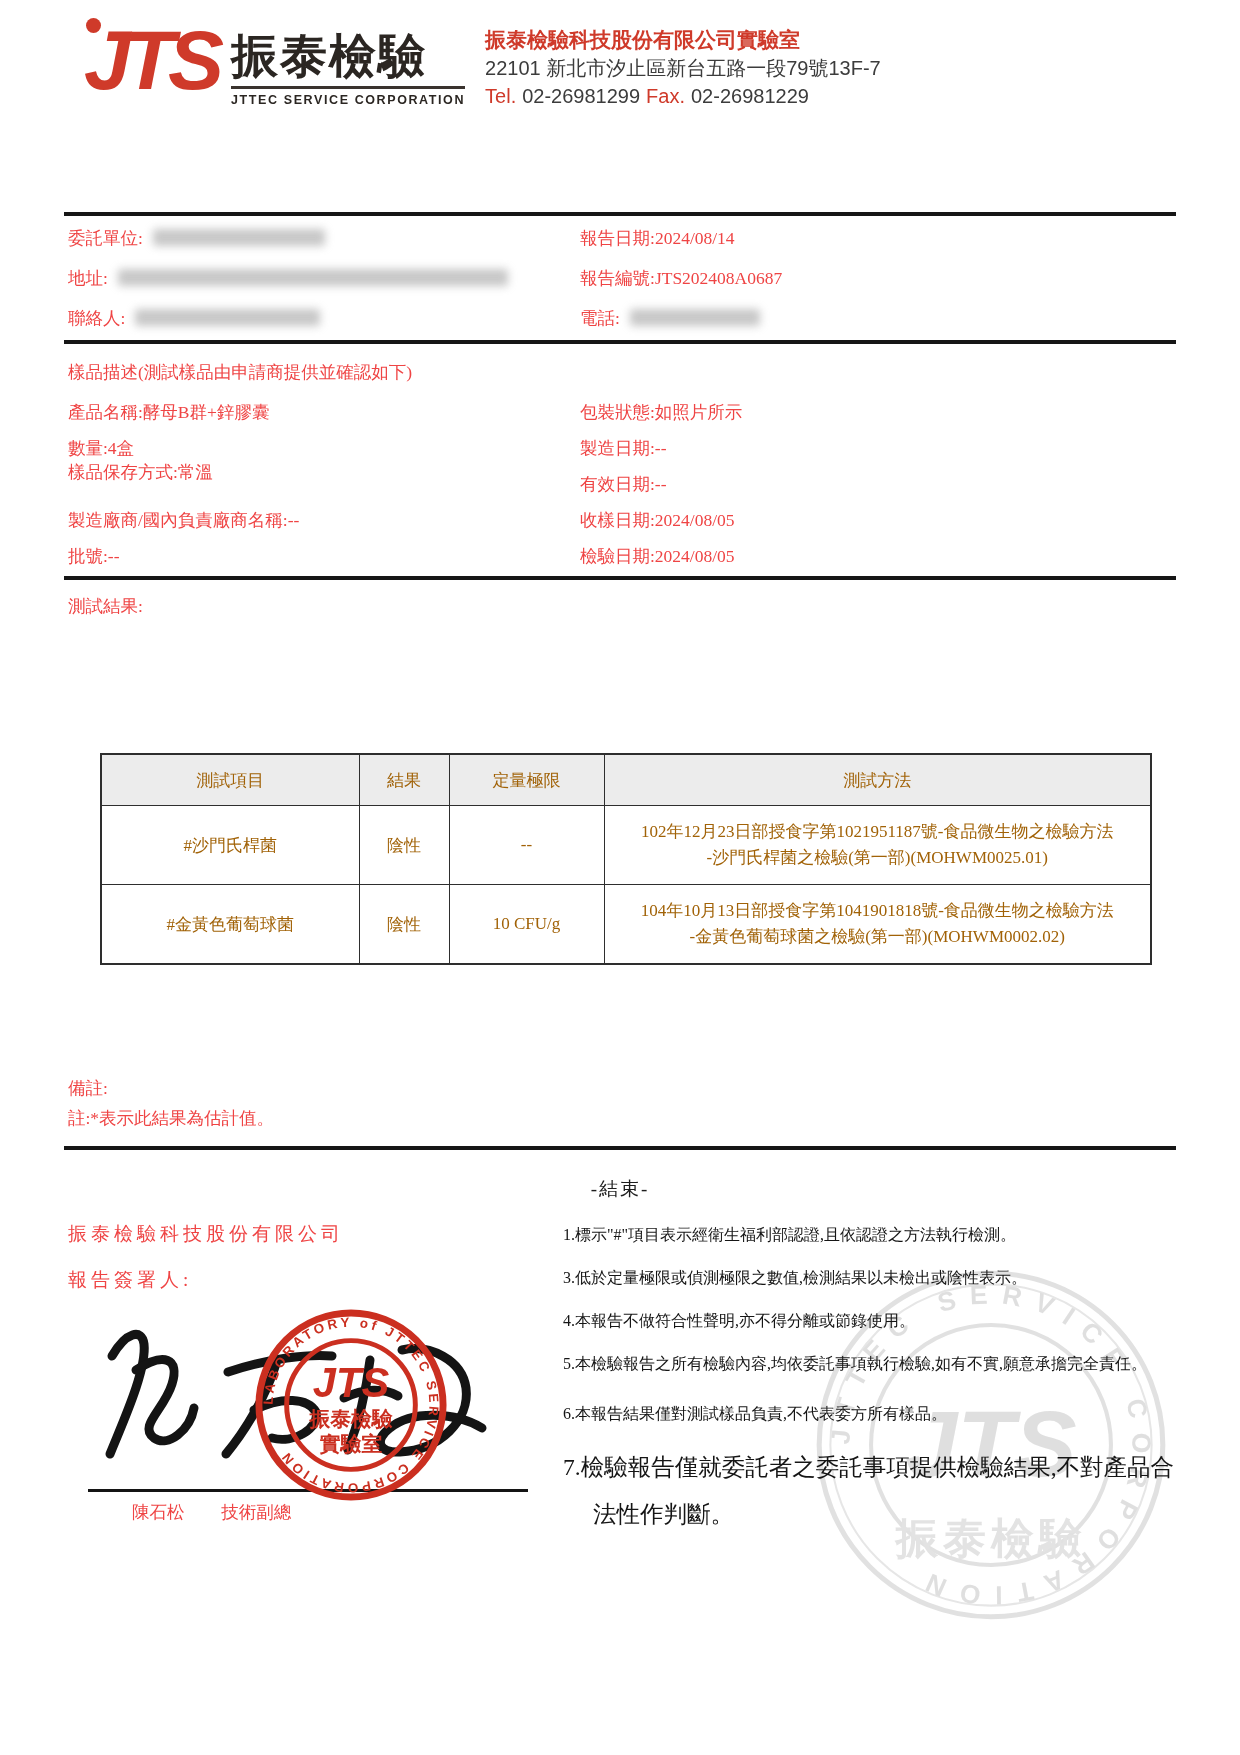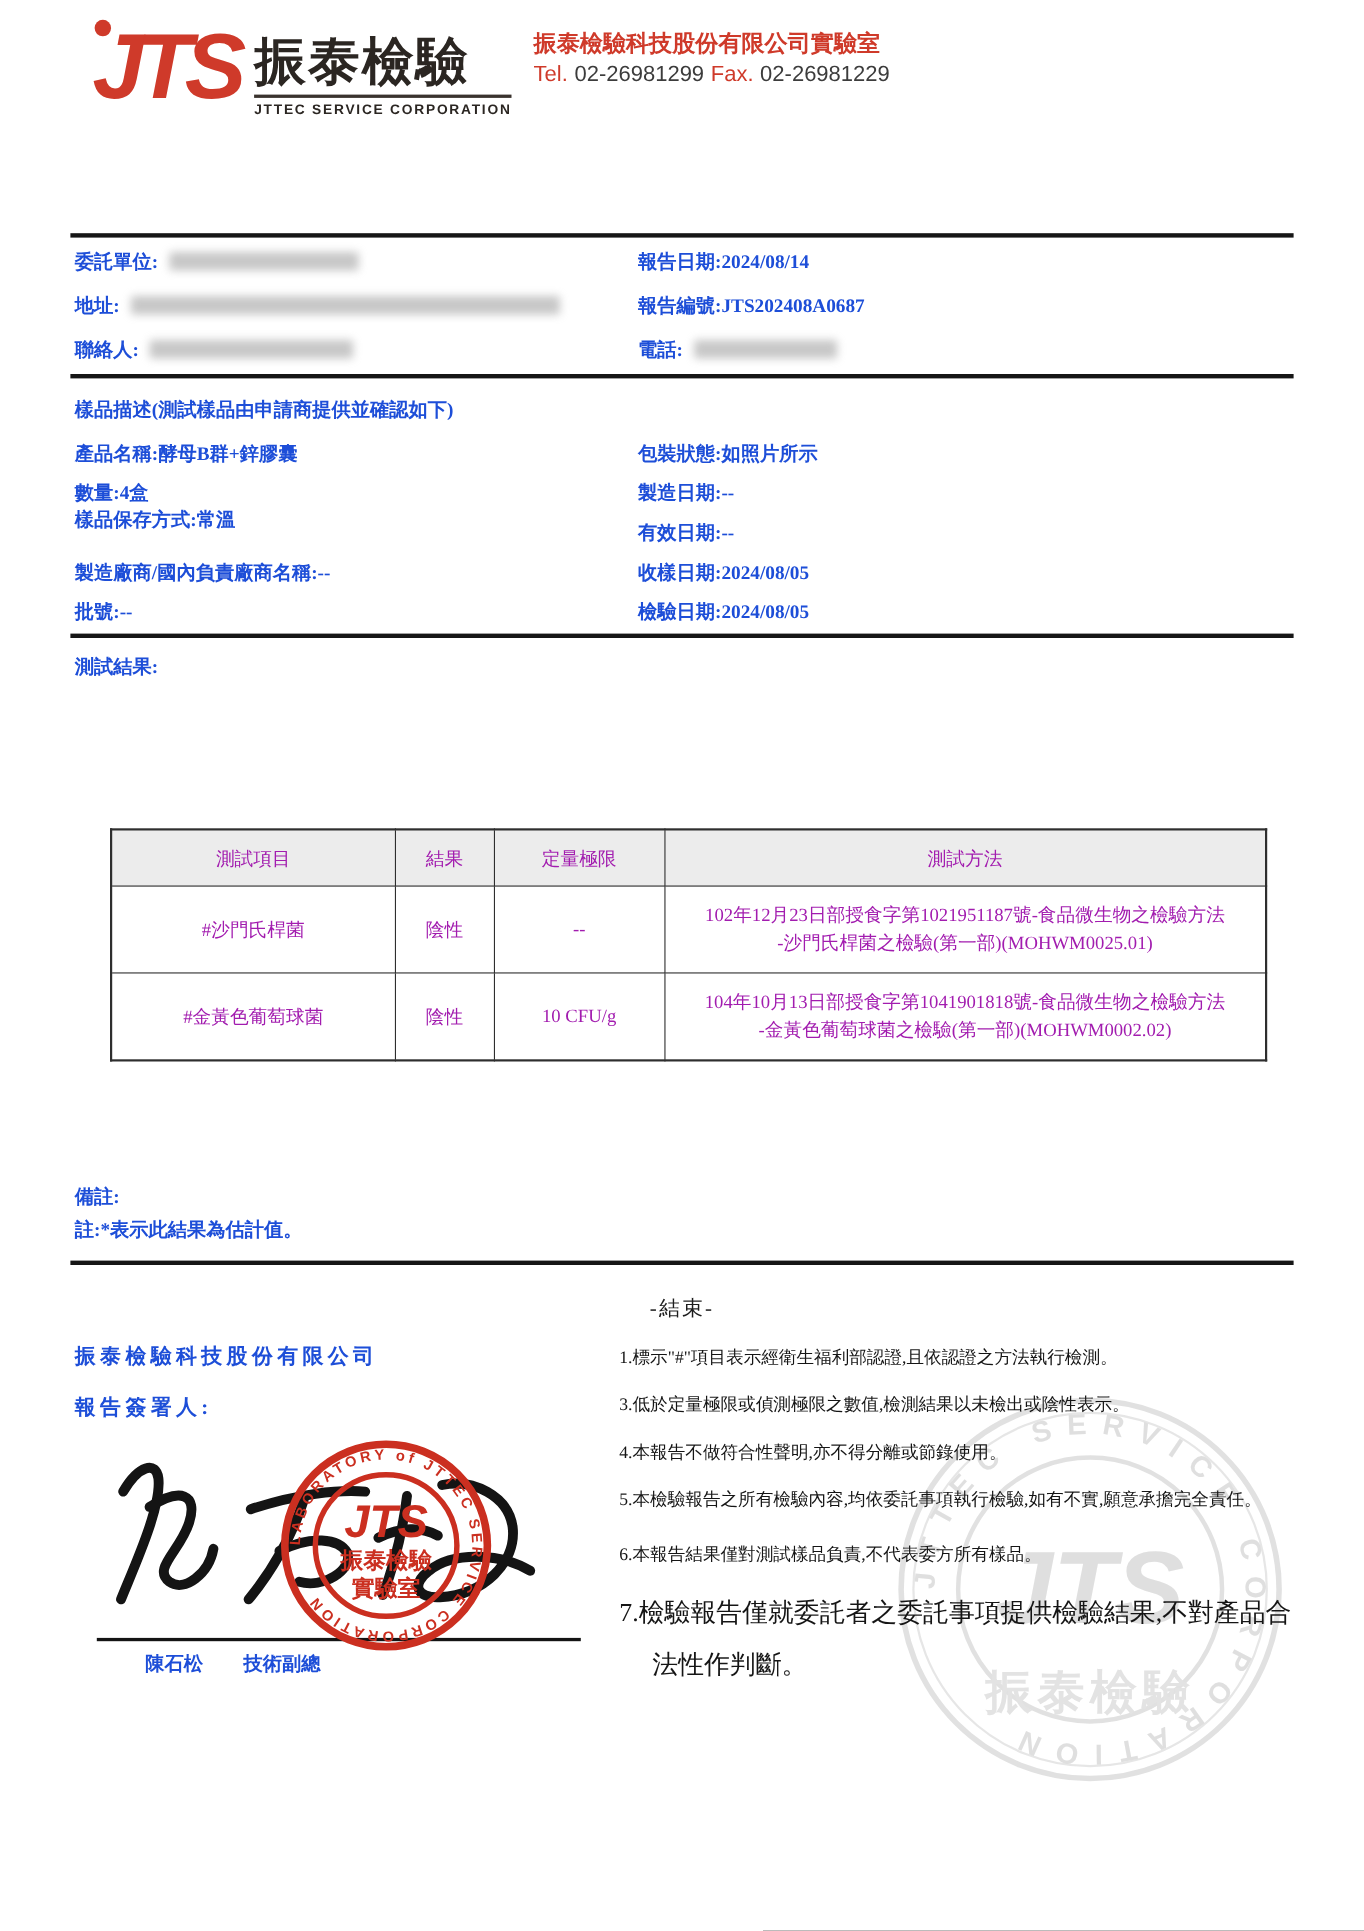--- a/index.html
+++ b/index.html
@@ -19,25 +19,25 @@
   .lab-block{margin-left:20px;margin-top:14px;}
   .lab-name{font-size:21px;font-weight:bold;line-height:28px;}
   .lab-addr{font-size:20px;line-height:28px;color:#3c3c3c;}
   .lab-tel{font-size:20px;line-height:28px;color:#3c3c3c;}
   .lab-tel .red{font-weight:normal;}
   .lab-tel span{margin-right:6px;}
   
   .doc-title{position:absolute;left:0;width:100%;text-align:center;top:148px;font-size:28px;letter-spacing:10px;color:#111;}
   .rule{position:absolute;left:64px;width:1112px;height:4px;background:#161616;}
   
-  .fline{position:absolute;font-size:17.5px;line-height:24px;white-space:nowrap;color:#1d4ed8;font-weight:bold;}
+  .fline{position:absolute;font-size:17.5px;line-height:24px;white-space:nowrap;color:#ef4444;}
   .blur-box{display:inline-block;height:17px;background:#9a9a9a;opacity:.55;filter:blur(4px);border-radius:2px;vertical-align:-2px;margin-left:10px;}
   
   .results-table{position:absolute;left:100px;top:753px;border-collapse:collapse;table-layout:fixed;width:1050px;}
-  .results-table td{border:1.5px solid #2e2e2e;text-align:center;vertical-align:middle;font-size:17px;color:#a21caf;}
+  .results-table td{border:1.5px solid #2e2e2e;text-align:center;vertical-align:middle;font-size:17px;color:#a16207;}
   .results-table .thead td{background:#ececec;height:48px;}
   .results-table .trow td{height:76px;background:#fff;}
   .results-table{border:2.5px solid #2e2e2e;}
   .method-cell{font-size:15.5px;line-height:26px;}
   
   .end-mark{position:absolute;left:0;width:100%;text-align:center;top:1176px;font-size:19px;letter-spacing:2px;}
   
   .sig-line{position:absolute;left:88px;top:1489px;width:440px;height:3px;background:#141414;z-index:3;}
   .sig-svg{position:absolute;left:78px;top:1298px;z-index:2;}
   .stamp-svg{position:absolute;left:252px;top:1306px;z-index:4;}
@@ -54,20 +54,21 @@
 <div class="page">
 
   <div class="letterhead">
     <div class="jts-logo">JTS</div>
     <div class="brand-block">
       <div class="brand-name">振泰檢驗</div>
       <div class="brand-sub">JTTEC SERVICE CORPORATION</div>
     </div>
     <div class="lab-block">
       <div class="lab-name red">振泰檢驗科技股份有限公司實驗室</div>
+      <div class="lab-addr">22101 新北市汐止區新台五路一段79號13F-7</div>
       <div class="lab-tel">
         <span class="red">Tel.</span><span>02-26981299</span><span class="red">Fax.</span><span>02-26981229</span>
       </div>
     </div>
   </div>
 
 
   <div class="rule" style="top:212px"></div>
   <div class="rule" style="top:340px"></div>
   <div class="rule" style="top:576px"></div>

